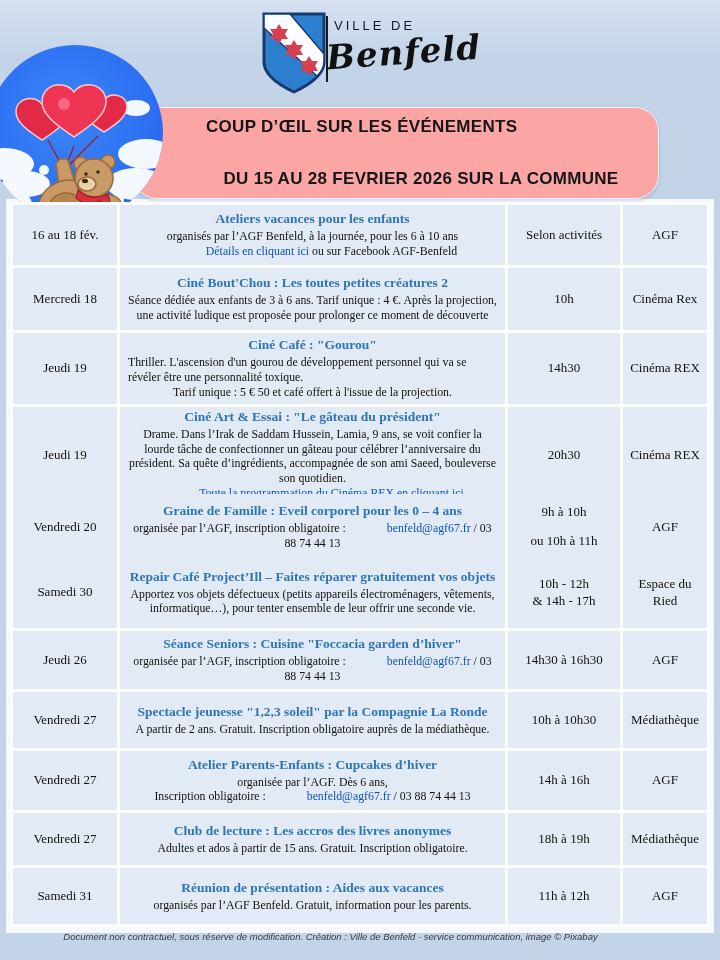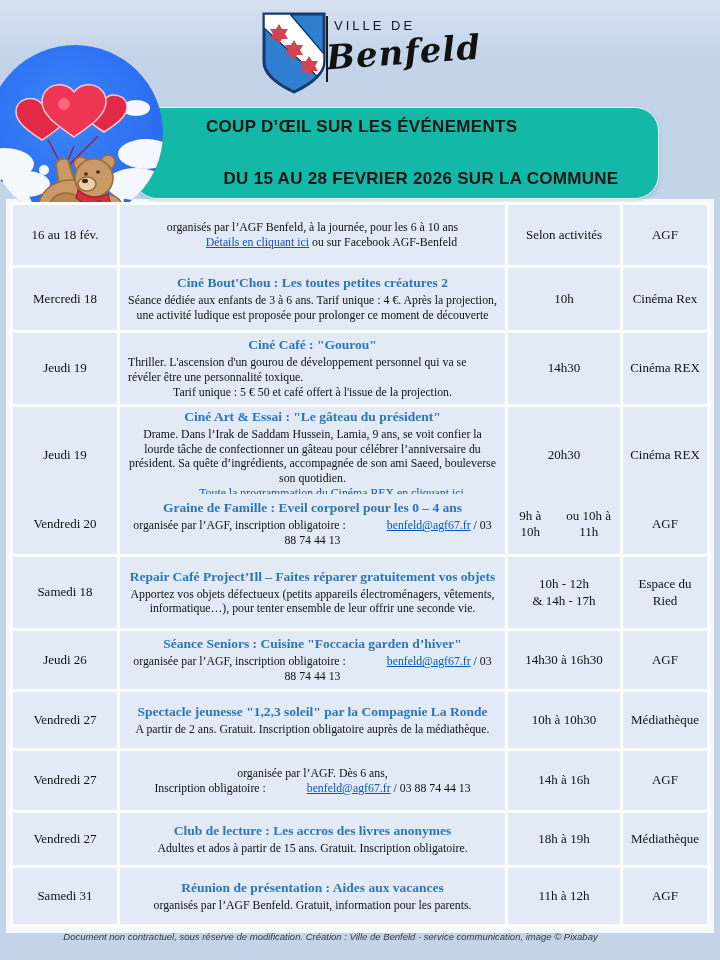--- a/index.html
+++ b/index.html
@@ -10,21 +10,21 @@
   }
   
   .logo{position:absolute;left:262px;top:10px;width:210px;height:88px;}
   .logo svg{position:absolute;left:0;top:0;}
   .logo .ville{position:absolute;left:72px;top:8px;font-family:"Liberation Sans",sans-serif;
     font-size:13px;letter-spacing:3px;color:#0f172a;}
   .logo .city{position:absolute;left:64px;top:22px;font-family:"DejaVu Serif",serif;
     font-style:italic;font-weight:bold;font-size:34px;color:#111;transform:rotate(-4deg);letter-spacing:1px;}
   .logo .sep{position:absolute;left:64px;top:6px;width:2px;height:66px;background:#1a1a1a;}
   
-  .titlebox{position:absolute;left:133px;top:107px;width:524px;height:90px;background:#14b8a6;
+  .titlebox{position:absolute;left:133px;top:107px;width:524px;height:90px;background:#fca5a5;
     border:1px solid #eef3fb;border-radius:24px;box-shadow:0 2px 4px rgba(90,110,140,.25);
     display:flex;flex-direction:column;justify-content:center;gap:32px;}
   .titlebox .l1,.titlebox .l2{font-family:"Liberation Sans",sans-serif;font-weight:bold;
     font-size:17px;color:#161616;letter-spacing:.3px;}
   .titlebox .l1{text-align:left;padding-left:72px;}
   .titlebox .l2{text-align:center;padding-left:50px;}
   
   .bear{position:absolute;left:-14px;top:44px;width:178px;height:178px;}
   
   .panel{position:absolute;left:6px;top:199px;width:708px;height:734px;background:#f7fafd;}
@@ -32,22 +32,22 @@
     padding:3px;box-sizing:border-box;display:flex;flex-direction:column;gap:3px;}
   .row{display:grid;grid-template-columns:104px 385px 112px 1fr;gap:3px;}
   .cell{background:#e2eaf5;display:flex;flex-direction:column;align-items:center;
     justify-content:center;text-align:center;padding:10px 4px;box-sizing:border-box;
     font-size:13px;color:#111;line-height:1.25;}
   .cell.desc{padding:2px 8px;}
   .etitle{font-weight:bold;color:#2E75B5;font-size:13.5px;margin-bottom:1px;}
   .dline{font-size:11.8px;}
   .dline.left{align-self:stretch;text-align:left;}
   .tline{font-size:13px;}
-  .time-gap{display:flex;flex-direction:row;gap:13px;}
-  a.link,span.link{color:#0b53c1;text-decoration:underline;cursor:pointer;margin-left:38px;}
+  .time-gap{display:flex;flex-direction:column;gap:13px;}
+  a.link,span.link{color:#0b53c1;cursor:pointer;margin-left:38px;}
   
   .footer{position:absolute;left:0;top:931px;width:661px;text-align:center;
     font-family:"Liberation Sans",sans-serif;font-style:italic;font-size:9.5px;color:#3a3a3a;}
 </style>
 </head>
 <body>
 
 <div class="panel"></div>
 
 <div class="logo">
@@ -148,20 +148,21 @@
           <circle cx="54" cy="174" r="1.6"></circle>
       </g>
     </g>
   </svg>
 </div>
 
 <div class="etable">
     <div class="row" style="height: 60px;">
       <div class="cell date">16 au 18 fév.</div>
       <div class="cell desc">
+        <div class="etitle">Ateliers vacances pour les enfants</div>
         <div class="dline"><span>organisés par l’AGF Benfeld, à la journée, pour les 6 à 10 ans</span></div>
         <div class="dline"><span class="link">Détails en cliquant ici</span><span> ou sur Facebook AGF-Benfeld</span></div>
       </div>
       <div class="cell time">
         <div class="tline">Selon activités</div>
       </div>
       <div class="cell loc">AGF</div>
     </div>
     <div class="row" style="height: 62px;">
       <div class="cell date">Mercredi 18</div>
@@ -204,21 +205,21 @@
         <div class="etitle">Graine de Famille : Eveil corporel pour les 0 – 4 ans</div>
         <div class="dline"><span>organisée par l’AGF, inscription obligatoire : </span><span class="link">benfeld@agf67.fr</span><span> / 03 88 74 44 13</span></div>
       </div>
       <div class="cell time time-gap">
         <div class="tline">9h à 10h</div>
         <div class="tline">ou 10h à 11h</div>
       </div>
       <div class="cell loc">AGF</div>
     </div>
     <div class="row" style="height: 71px;">
-      <div class="cell date">Samedi 18</div>
+      <div class="cell date">Samedi 30</div>
       <div class="cell desc">
         <div class="etitle">Repair Café Project’Ill – Faites réparer gratuitement vos objets</div>
         <div class="dline"><span>Apportez vos objets défectueux (petits appareils électroménagers, vêtements, informatique…), pour tenter ensemble de leur offrir une seconde vie.</span></div>
       </div>
       <div class="cell time">
         <div class="tline">10h - 12h</div>
         <div class="tline">&amp; 14h - 17h</div>
       </div>
       <div class="cell loc">Espace du Ried</div>
     </div>
@@ -240,20 +241,21 @@
         <div class="dline"><span>A partir de 2 ans. Gratuit. Inscription obligatoire auprès de la médiathèque.</span></div>
       </div>
       <div class="cell time">
         <div class="tline">10h à 10h30</div>
       </div>
       <div class="cell loc">Médiathèque</div>
     </div>
     <div class="row" style="height: 59px;">
       <div class="cell date">Vendredi 27</div>
       <div class="cell desc">
+        <div class="etitle">Atelier Parents-Enfants : Cupcakes d’hiver</div>
         <div class="dline"><span>organisée par l’AGF. Dès 6 ans,</span></div>
         <div class="dline"><span>Inscription obligatoire : </span><span class="link">benfeld@agf67.fr</span><span> / 03 88 74 44 13</span></div>
       </div>
       <div class="cell time">
         <div class="tline">14h à 16h</div>
       </div>
       <div class="cell loc">AGF</div>
     </div>
     <div class="row" style="height: 52px;">
       <div class="cell date">Vendredi 27</div>

